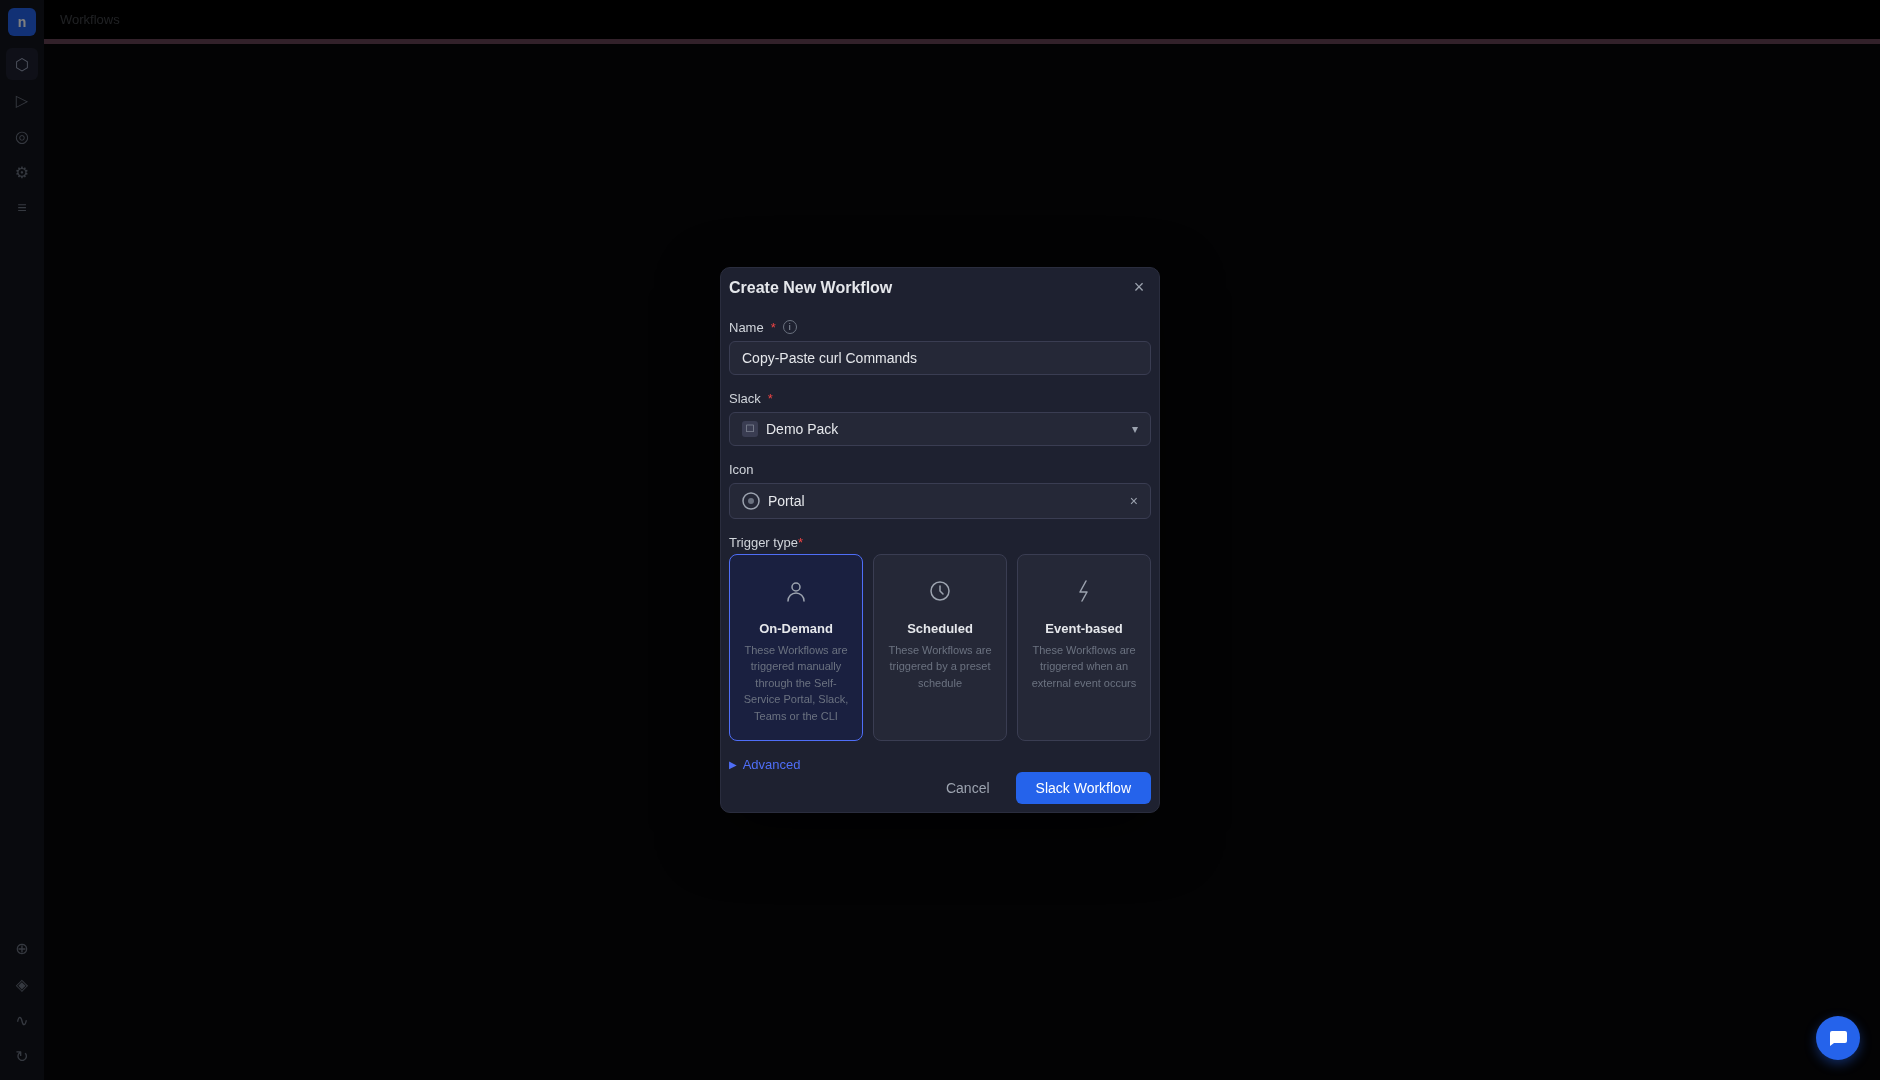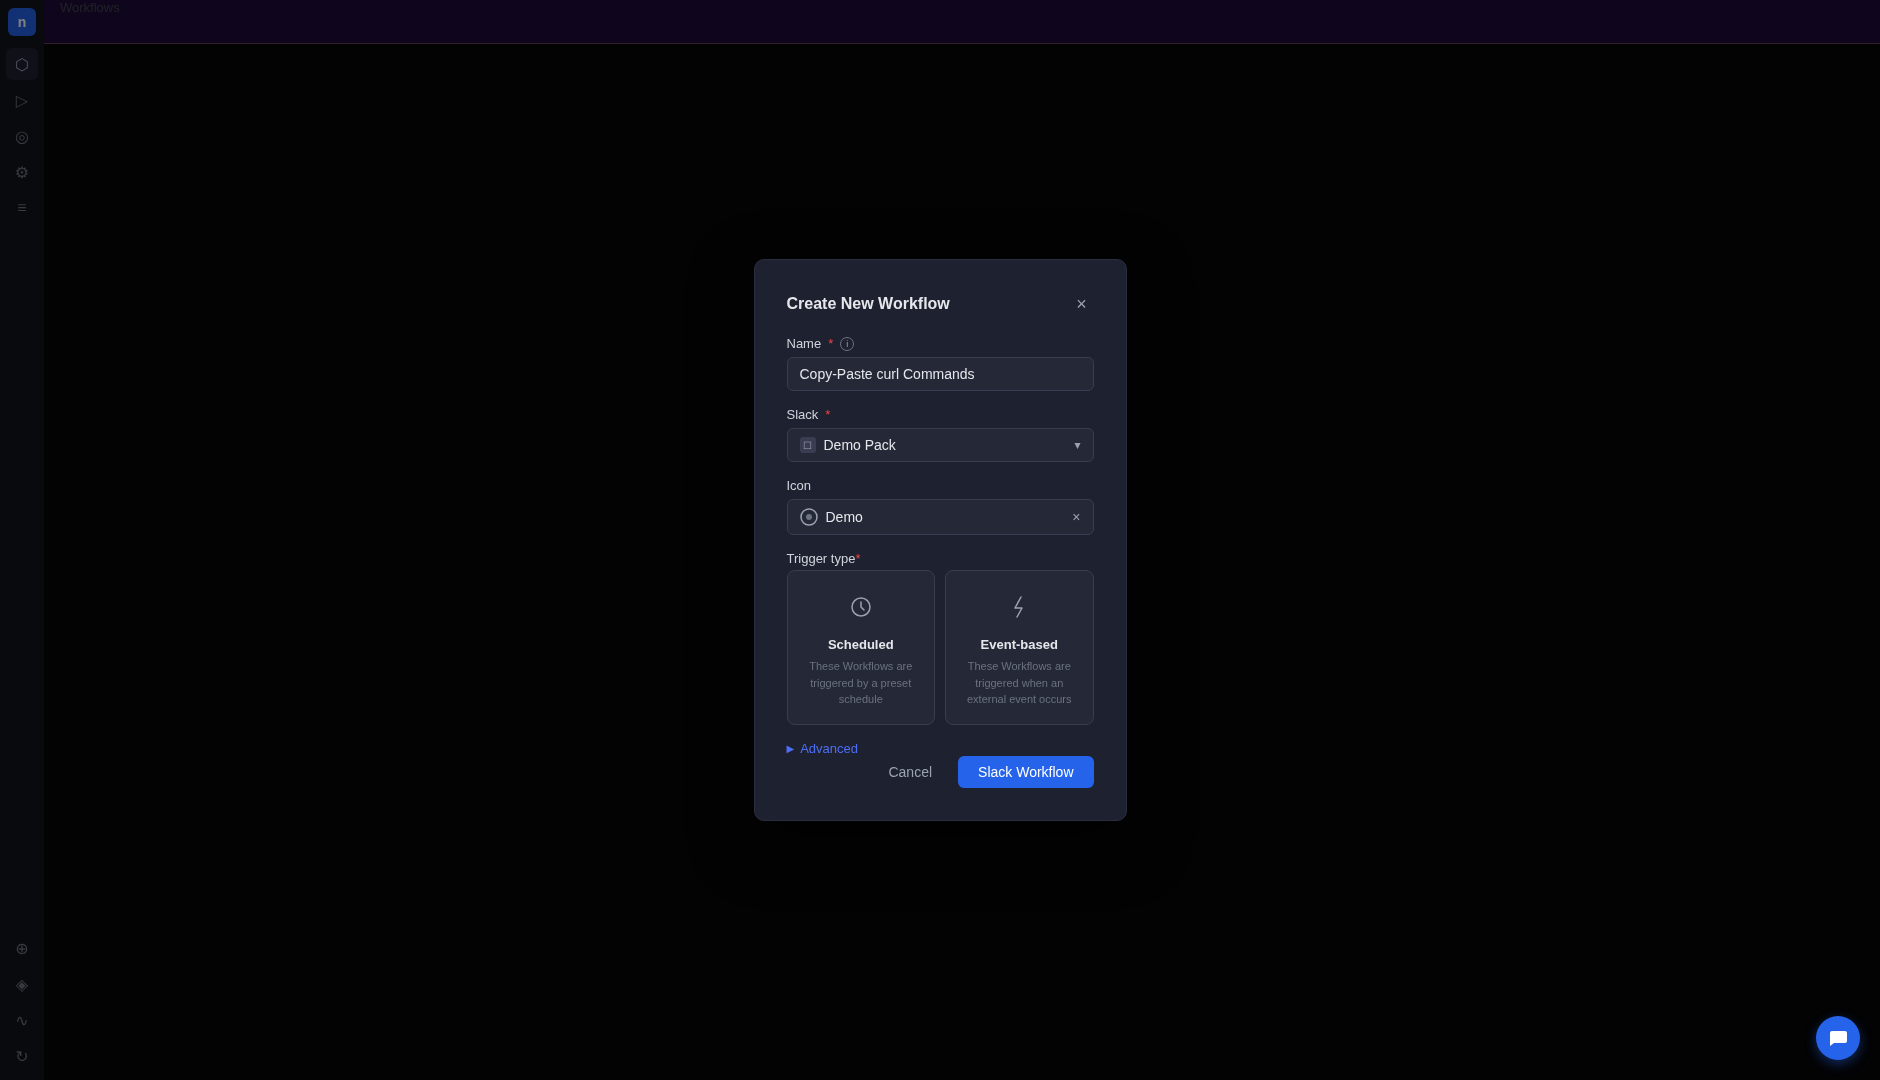--- a/index.html
+++ b/index.html
@@ -60,25 +60,25 @@
       left: 44px;
       top: 0;
       right: 0;
       bottom: 0;
       background: #0f1117;
       filter: brightness(0.4);
     }
 
     .top-bar {
       height: 44px;
-      background: #4c1d95;
-      display: flex;
-      align-items: flex-start;
+      background: #000000;
+      display: flex;
+      align-items: center;
       padding: 0 16px;
-      border-bottom: 1px solid #f9a8d4;
+      border-bottom: 5px solid #f9a8d4;
     }
 
     .top-bar-title {
       color: #9ca3af;
       font-size: 13px;
     }
 
     
     .modal-overlay {
       position: absolute;
@@ -86,22 +86,22 @@
       background: rgba(0,0,0,0.5);
       display: flex;
       align-items: center;
       justify-content: center;
       z-index: 100;
     }
 
     .modal {
       background: #1e2130;
       border-radius: 10px;
-      width: 373px;
-      padding: 32px;
+      width: 440px;
+      padding: 8px;
       position: relative;
       box-shadow: 0 20px 60px rgba(0,0,0,0.6);
       border: 1px solid #2a2d3e;
     }
 
     .modal-header {
       display: flex;
       align-items: center;
       justify-content: space-between;
       margin-bottom: 20px;
@@ -414,32 +414,42 @@
       <div class="form-label">
         <span>Icon</span>
       </div>
       <div class="icon-field">
         <span style="display:inline-flex;align-items:center;justify-content:center;width:18px;height:18px;">
           <svg width="18" height="18" viewBox="0 0 18 18" fill="none">
             <circle cx="9" cy="9" r="8" stroke="#9ca3af" stroke-width="1.5"></circle>
             <circle cx="9" cy="9" r="3" fill="#6b7280"></circle>
           </svg>
         </span>
-        <span>Demo</span>
+        <span>Portal</span>
         <button class="icon-clear">×</button>
       </div>
     </div>
 
     <div class="form-group">
       <div class="trigger-type-label">
         <span>Trigger type</span>
         <span class="required-star">*</span>
       </div>
       <div class="trigger-cards">
 
+        <div class="trigger-card selected">
+          <div class="trigger-card-icon">
+            <svg width="28" height="28" viewBox="0 0 28 28" fill="none">
+              <circle cx="14" cy="10" r="4" stroke="#9ca3af" stroke-width="1.5"></circle>
+              <path d="M6 24c0-4.418 3.582-8 8-8s8 3.582 8 8" stroke="#9ca3af" stroke-width="1.5" stroke-linecap="round"></path>
+            </svg>
+          </div>
+          <div class="trigger-card-title">On-Demand</div>
+          <div class="trigger-card-desc">These Workflows are triggered manually through the Self-Service Portal, Slack, Teams or the CLI</div>
+        </div>
 
         <div class="trigger-card">
           <div class="trigger-card-icon">
             <svg width="28" height="28" viewBox="0 0 28 28" fill="none">
               <circle cx="14" cy="14" r="9" stroke="#9ca3af" stroke-width="1.5"></circle>
               <path d="M14 9v5l3 3" stroke="#9ca3af" stroke-width="1.5" stroke-linecap="round" stroke-linejoin="round"></path>
             </svg>
           </div>
           <div class="trigger-card-title">Scheduled</div>
           <div class="trigger-card-desc">These Workflows are triggered by a preset schedule</div>

